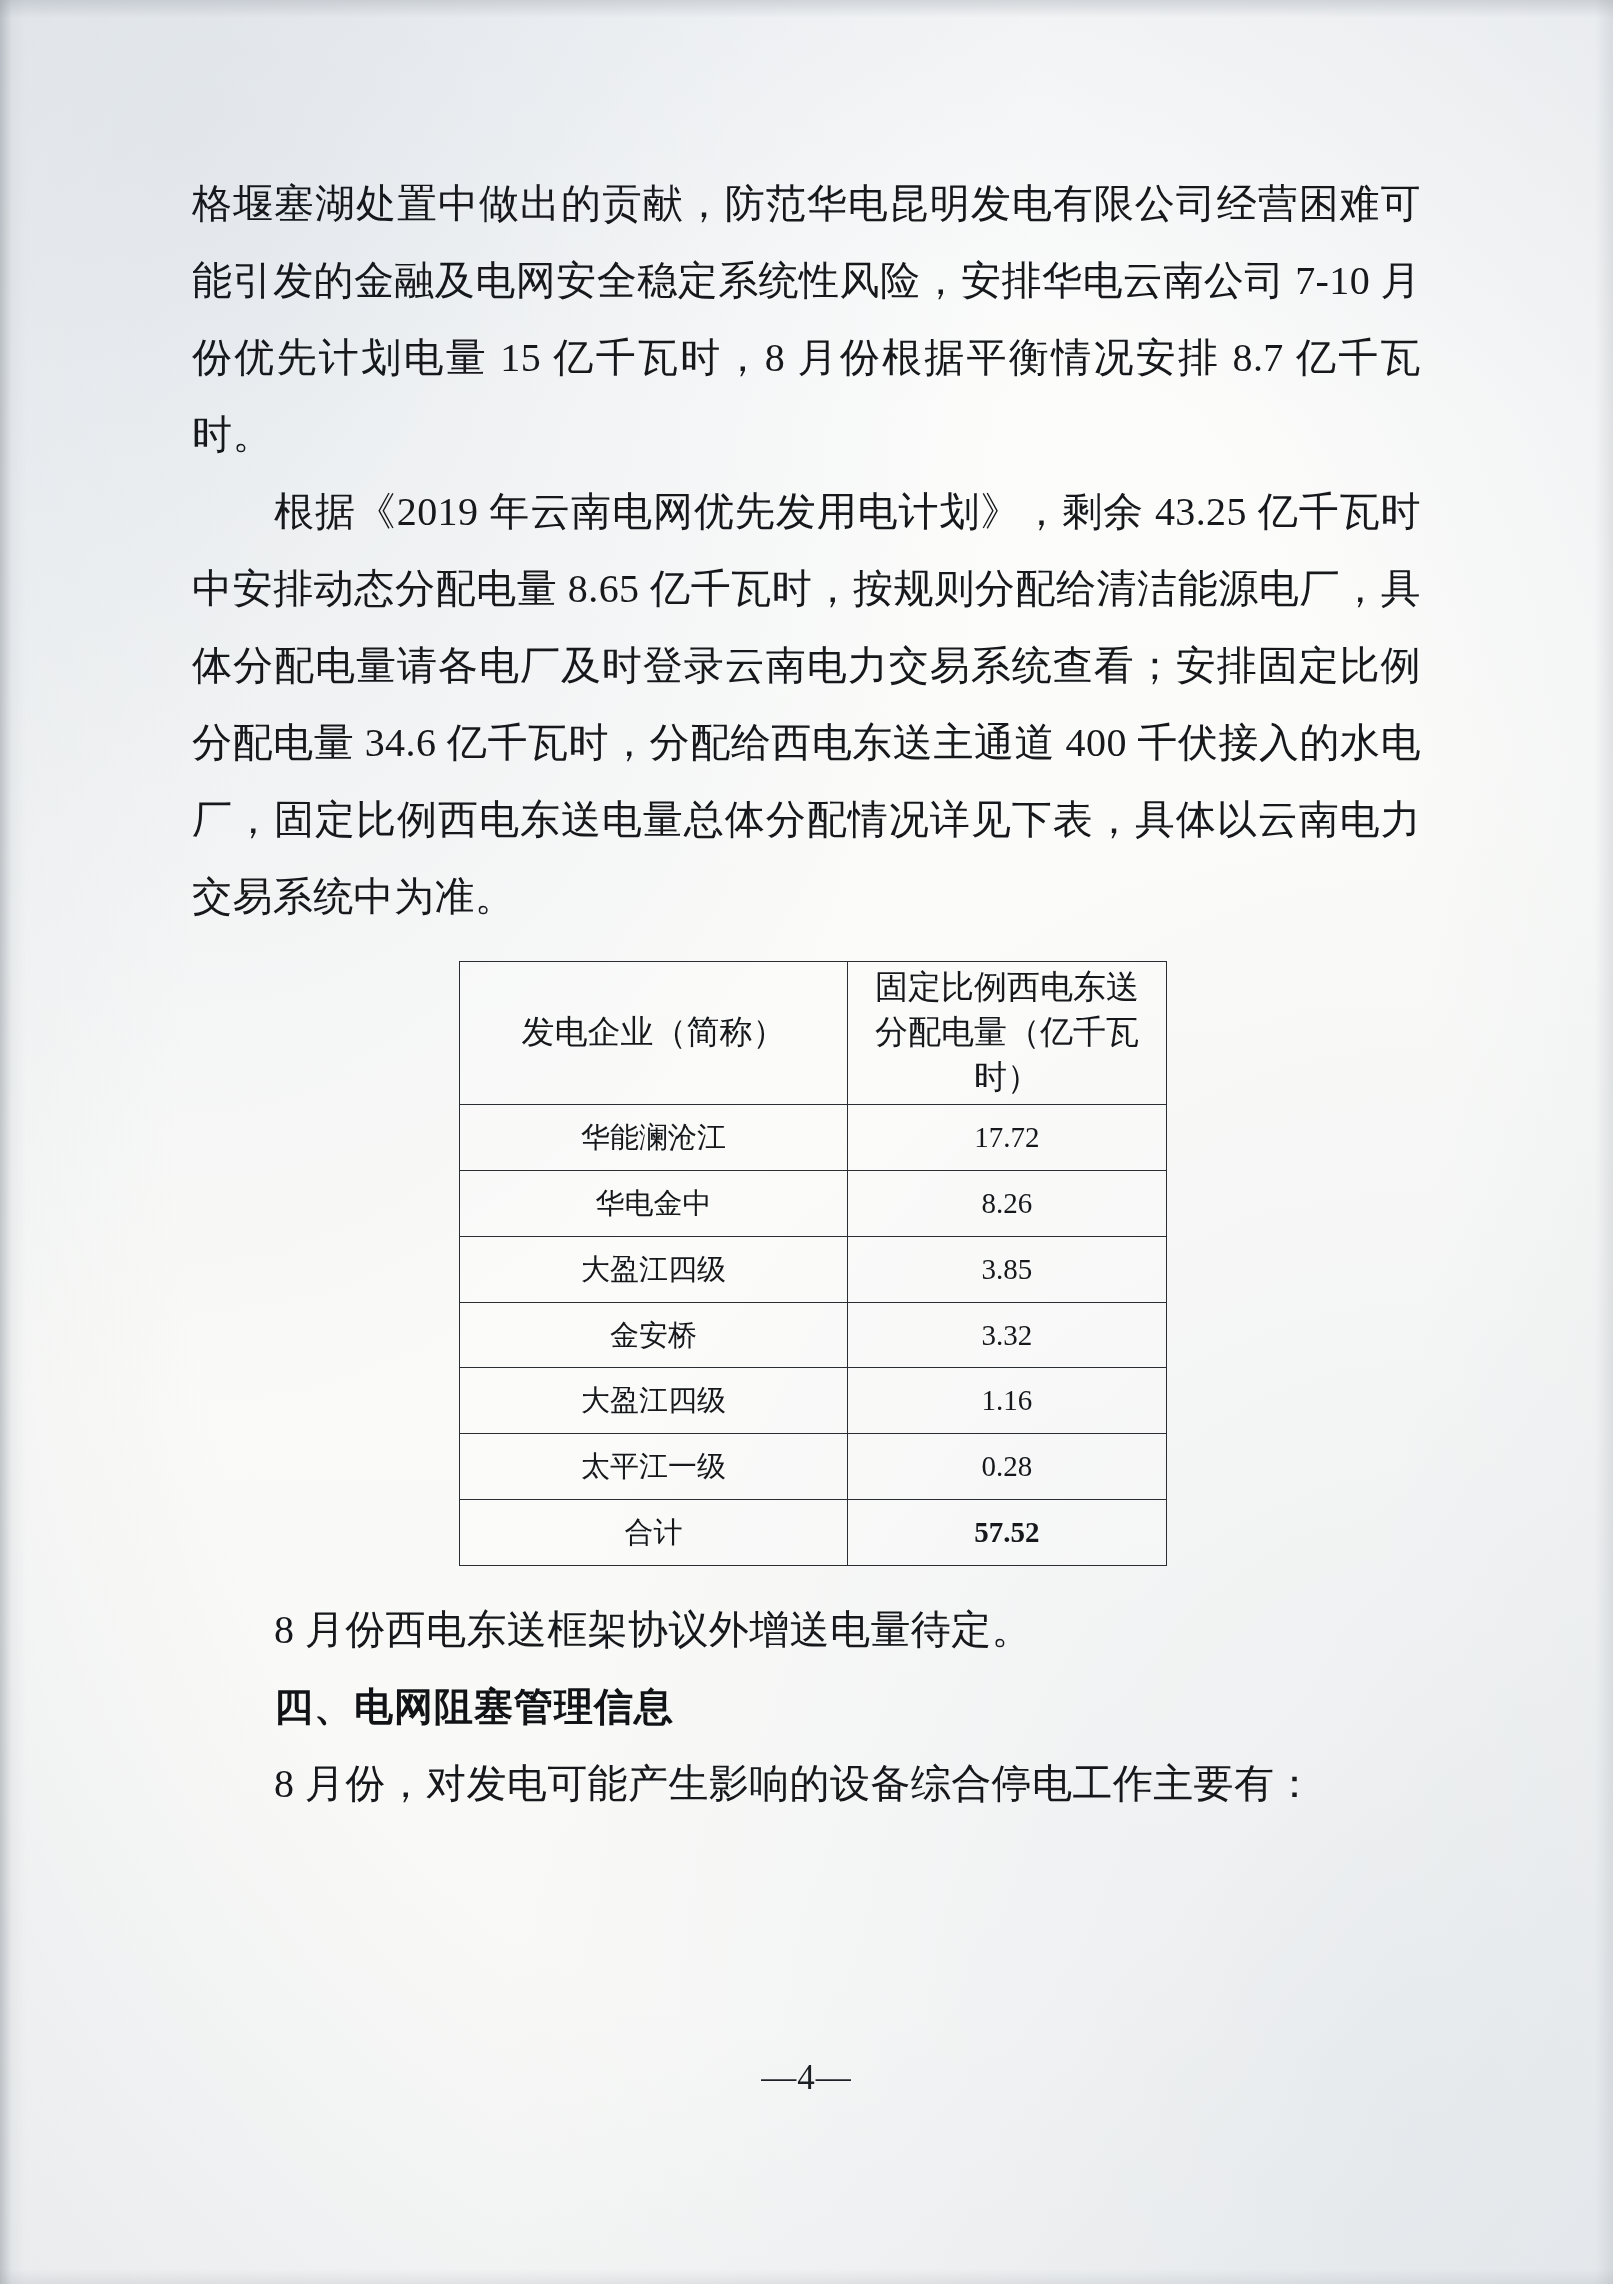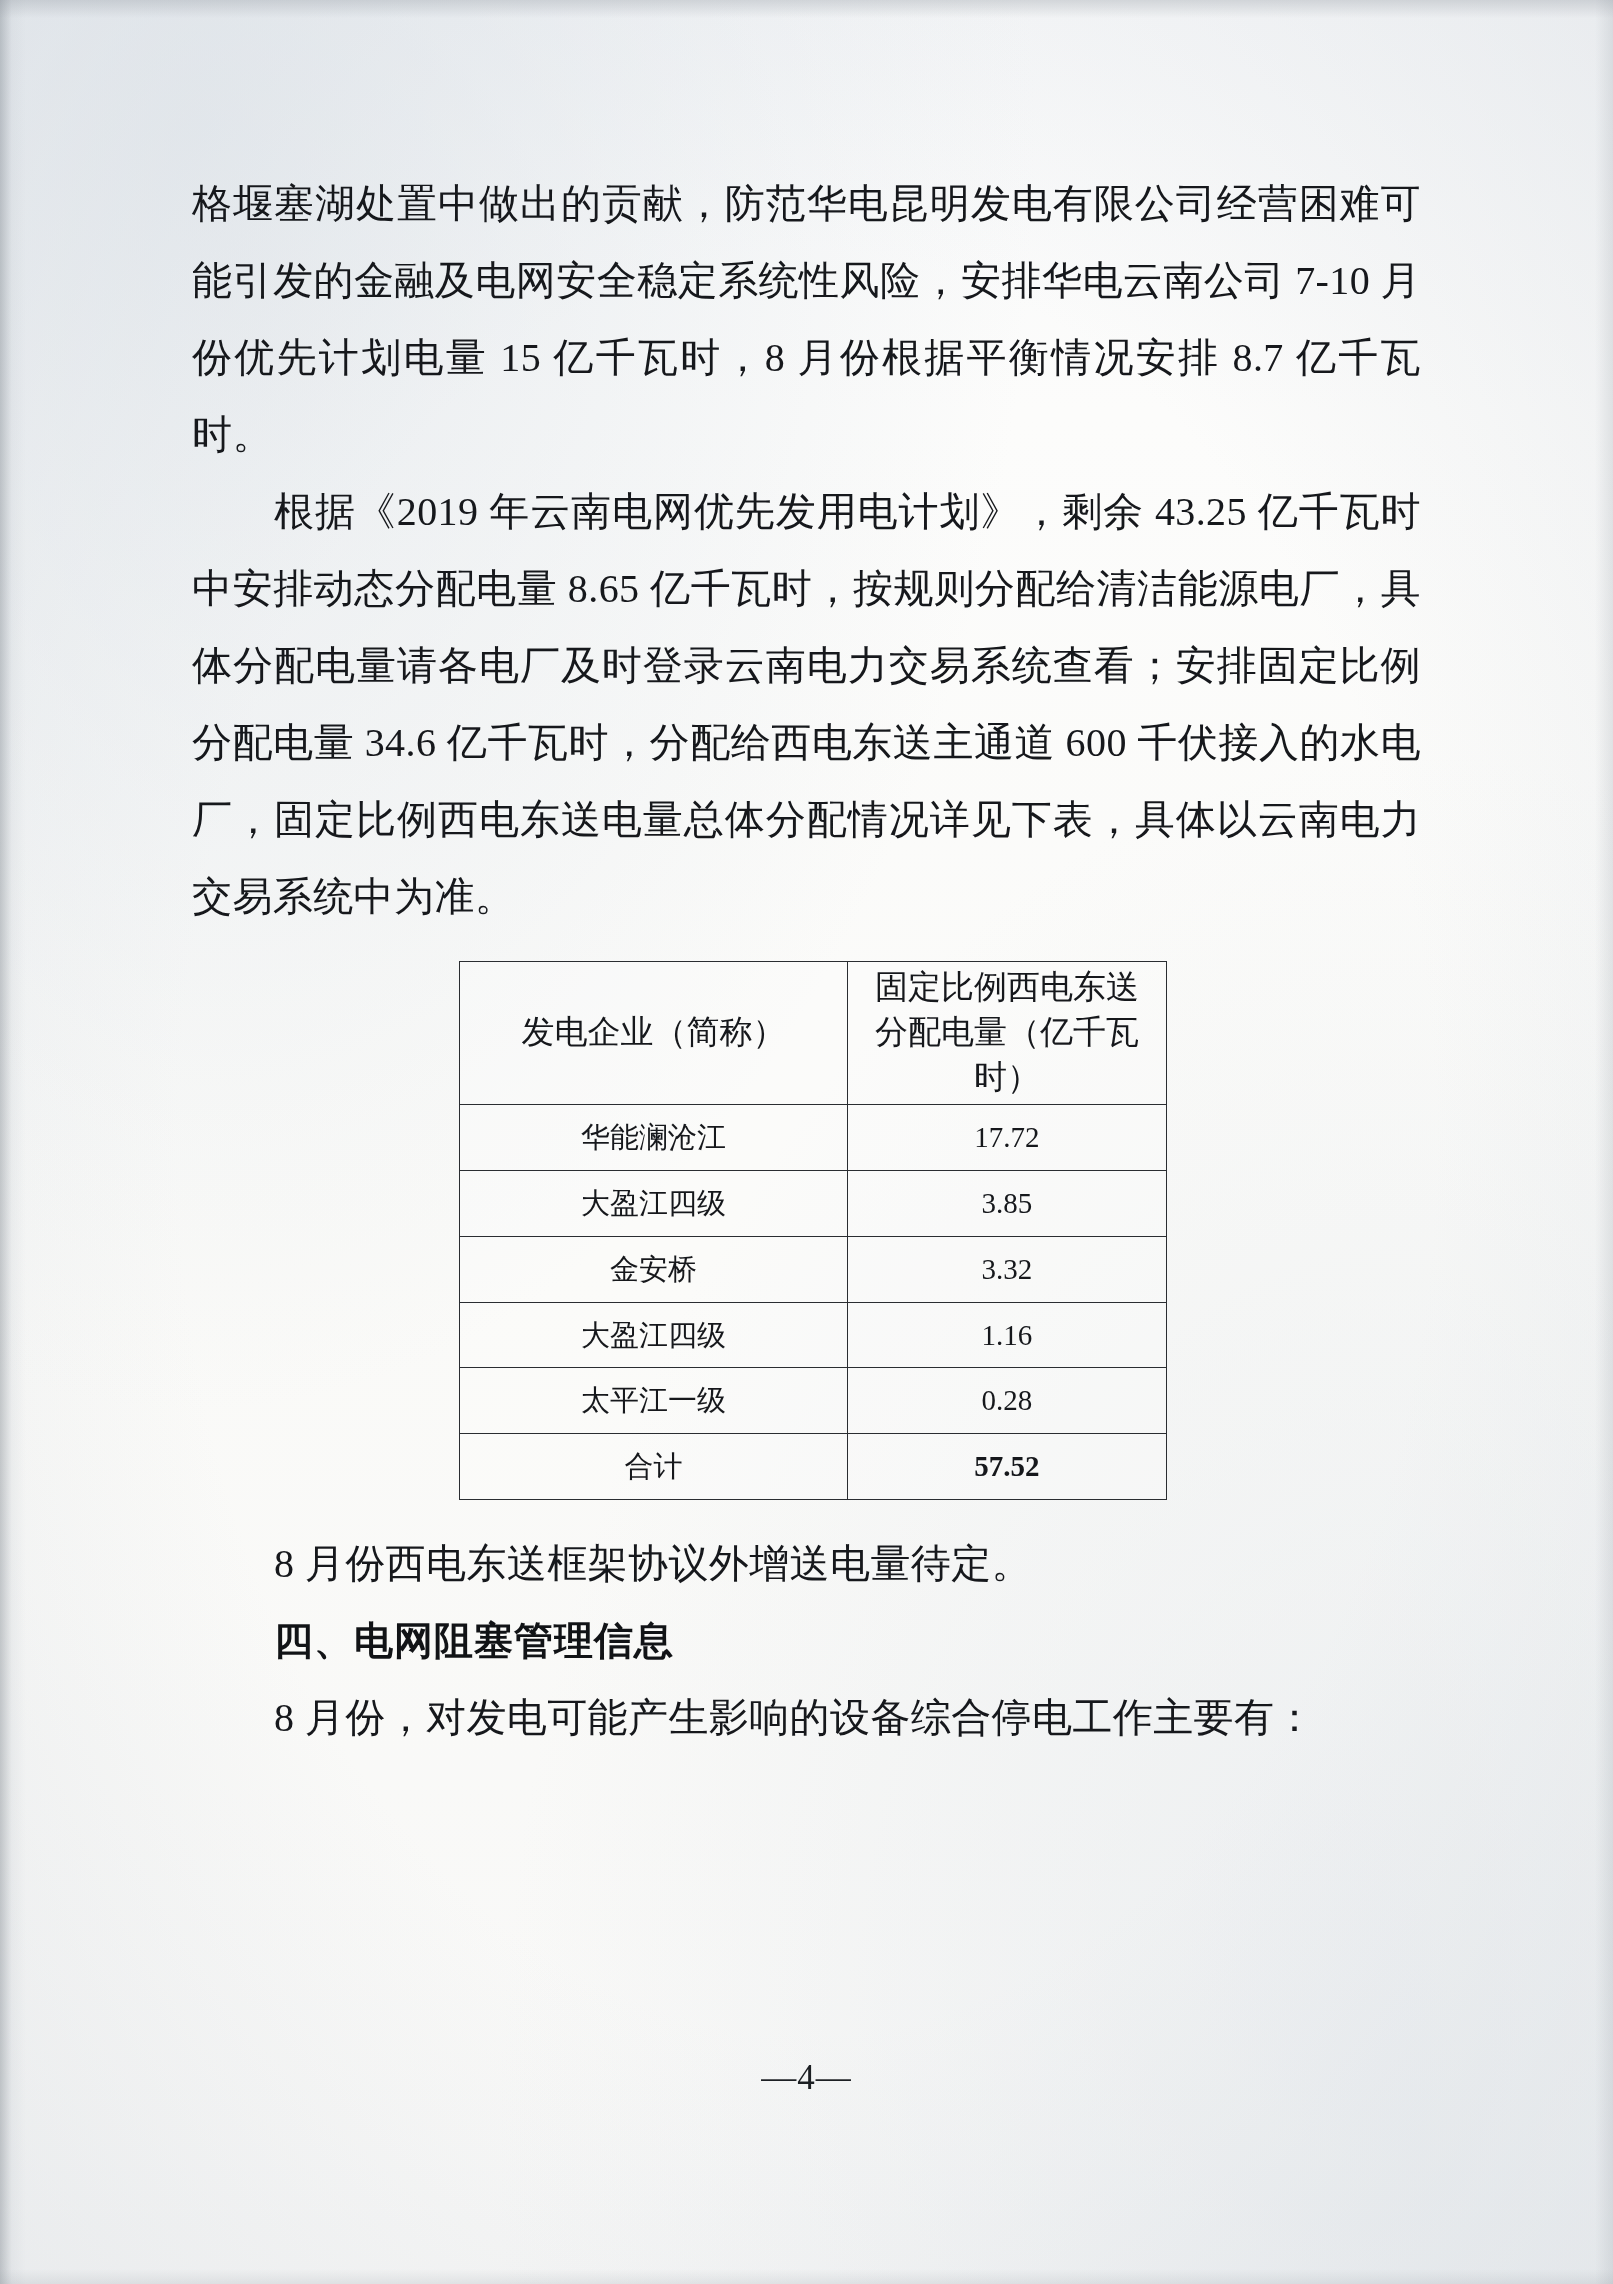--- a/index.html
+++ b/index.html
@@ -150,21 +150,21 @@
 <div class="page">
   <div class="edge-left"></div>
   <div class="edge-top"></div>
   <div class="edge-right"></div>
   <div class="edge-bottom"></div>
 
   <div class="content">
 
     <p class="body-text">格堰塞湖处置中做出的贡献，防范华电昆明发电有限公司经营困难可能引发的金融及电网安全稳定系统性风险，安排华电云南公司 7-10 月份优先计划电量 15 亿千瓦时，8 月份根据平衡情况安排 8.7 亿千瓦时。</p>
 
-    <p class="body-text indent">根据《2019 年云南电网优先发用电计划》，剩余 43.25 亿千瓦时中安排动态分配电量 8.65 亿千瓦时，按规则分配给清洁能源电厂，具体分配电量请各电厂及时登录云南电力交易系统查看；安排固定比例分配电量 34.6 亿千瓦时，分配给西电东送主通道 600 千伏接入的水电厂，固定比例西电东送电量总体分配情况详见下表，具体以云南电力交易系统中为准。</p>
+    <p class="body-text indent">根据《2019 年云南电网优先发用电计划》，剩余 43.25 亿千瓦时中安排动态分配电量 8.65 亿千瓦时，按规则分配给清洁能源电厂，具体分配电量请各电厂及时登录云南电力交易系统查看；安排固定比例分配电量 34.6 亿千瓦时，分配给西电东送主通道 400 千伏接入的水电厂，固定比例西电东送电量总体分配情况详见下表，具体以云南电力交易系统中为准。</p>
 
     <div class="table-wrap">
       <table class="alloc-table">
         <colgroup>
           <col class="c1">
           <col class="c2">
         </colgroup>
         <thead>
           <tr>
             <th>发电企业（简称）</th>
@@ -173,20 +173,24 @@
               <span>分配电量（亿千瓦时）</span>
             </th>
           </tr>
         </thead>
         <tbody>
           <tr>
             <td class="name-cell">华能澜沧江</td>
             <td>17.72</td>
           </tr>
           <tr>
+            <td class="name-cell">华电金中</td>
+            <td>8.26</td>
+          </tr>
+          <tr>
             <td class="name-cell">大盈江四级</td>
             <td>3.85</td>
           </tr>
           <tr>
             <td class="name-cell">金安桥</td>
             <td>3.32</td>
           </tr>
           <tr>
             <td class="name-cell">大盈江四级</td>
             <td>1.16</td>

